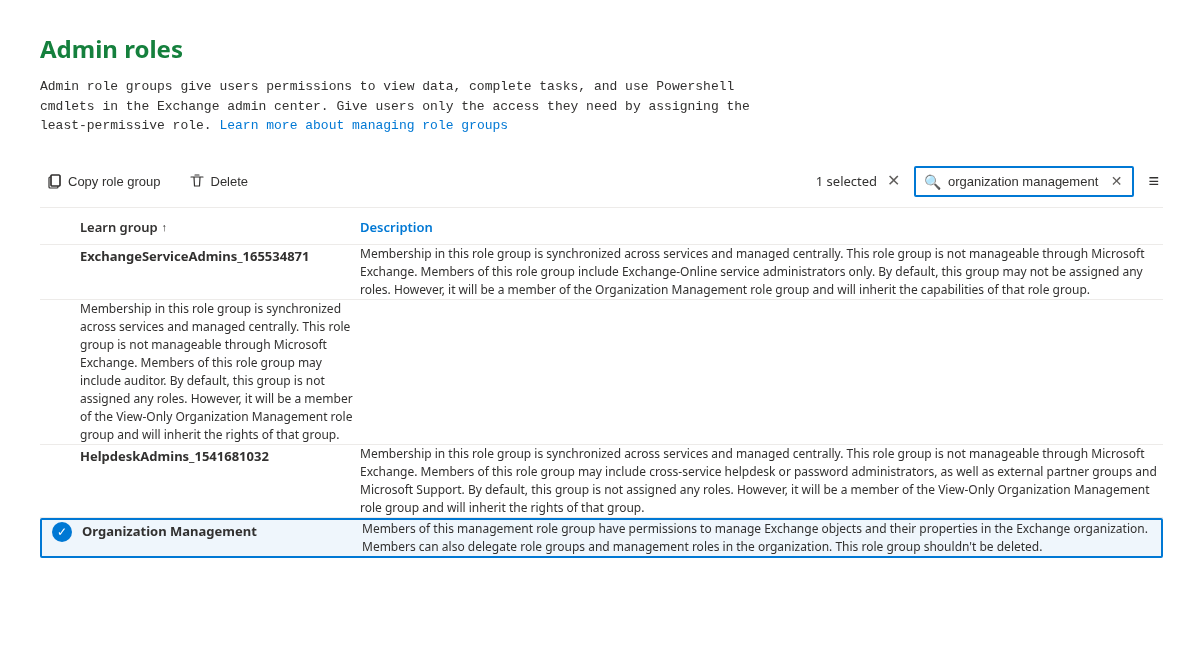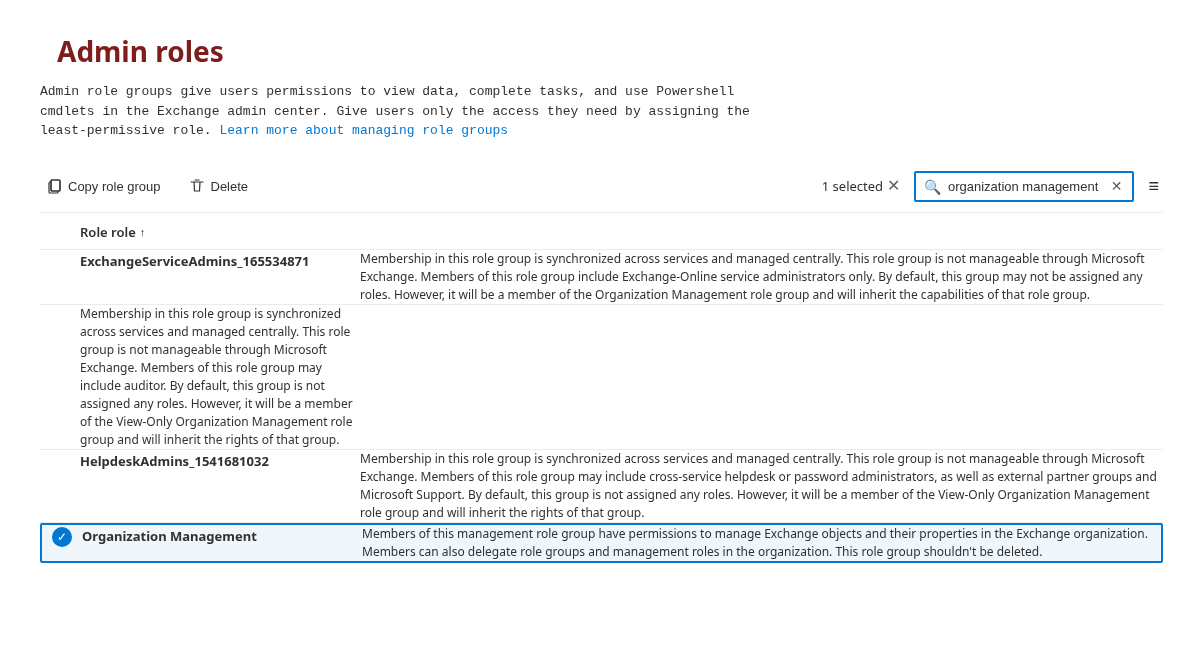--- a/index.html
+++ b/index.html
@@ -4,25 +4,24 @@
   <style>
     * { box-sizing: border-box; margin: 0; padding: 0; }
     body {
       font-family: 'Segoe UI', system-ui, -apple-system, sans-serif;
       font-size: 14px;
       color: #323130;
       background: #fff;
       padding: 32px 40px;
     }
     .page-title {
-      font-size: 28px;
+      font-size: 24px;
       font-weight: 700;
-      color: #7f1d1d;
+      color: #15803d;
       margin-bottom: 12px;
-      margin-left: 17px;
     }
     .page-description {
       font-size: 13px;
       color: #323130;
       line-height: 1.5;
       max-width: 720px;
       margin-bottom: 6px;
       font-family: Liberation Mono, monospace;
     }
     .learn-more {
@@ -59,21 +58,21 @@
     .toolbar-right {
       display: flex;
       align-items: center;
       gap: 10px;
     }
     .selected-count {
       font-size: 13px;
       color: #323130;
       display: flex;
       align-items: center;
-      gap: 0;
+      gap: 6px;
     }
     .close-selection {
       background: none;
       border: none;
       cursor: pointer;
       color: #605e5c;
       font-size: 16px;
       padding: 2px 4px;
       line-height: 1;
     }
@@ -217,23 +216,24 @@
       <button class="search-clear">✕</button>
     </div>
     <button class="filter-btn">≡</button>
   </div>
 </div>
 
 <div class="table-container">
   <div class="table-header">
     <div></div>
     <div class="col-header sortable">
-      <span>Role role</span>
+      <span>Learn group</span>
       <span class="sort-arrow">↑</span>
     </div>
+    <div class="col-header description">Description</div>
   </div>
 
   <div id="table-rows">
   <div class="table-row">
         <div class="row-check"></div>
         <div class="row-name">ExchangeServiceAdmins_165534871</div>
         <div class="row-desc">Membership in this role group is synchronized across services and managed centrally. This role group is not manageable through Microsoft Exchange. Members of this role group include Exchange-Online service administrators only. By default, this group may not be assigned any roles. However, it will be a member of the Organization Management role group and will inherit the capabilities of that role group.</div>
       </div>
       <div class="table-row">
         <div class="row-check"></div>

